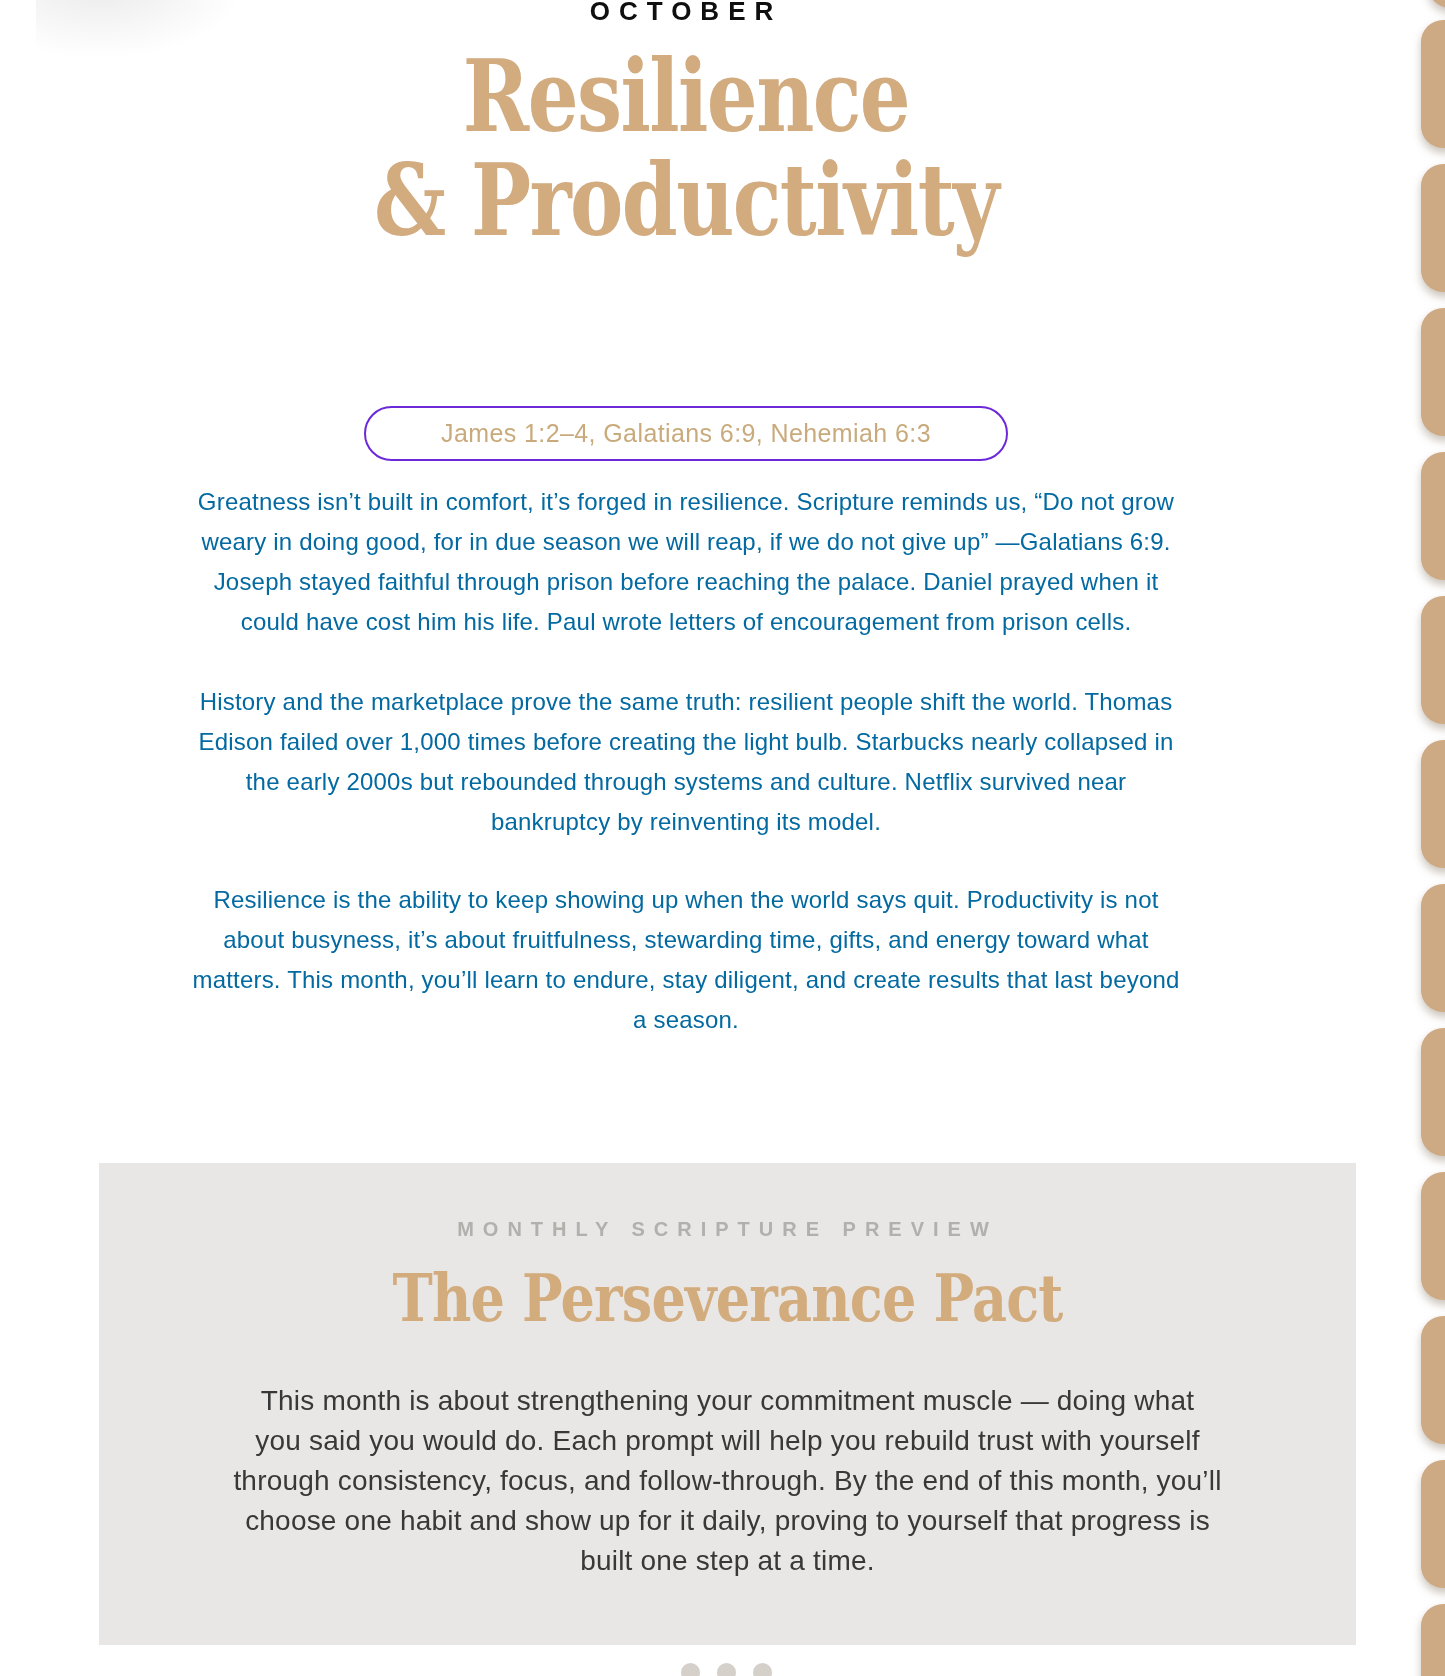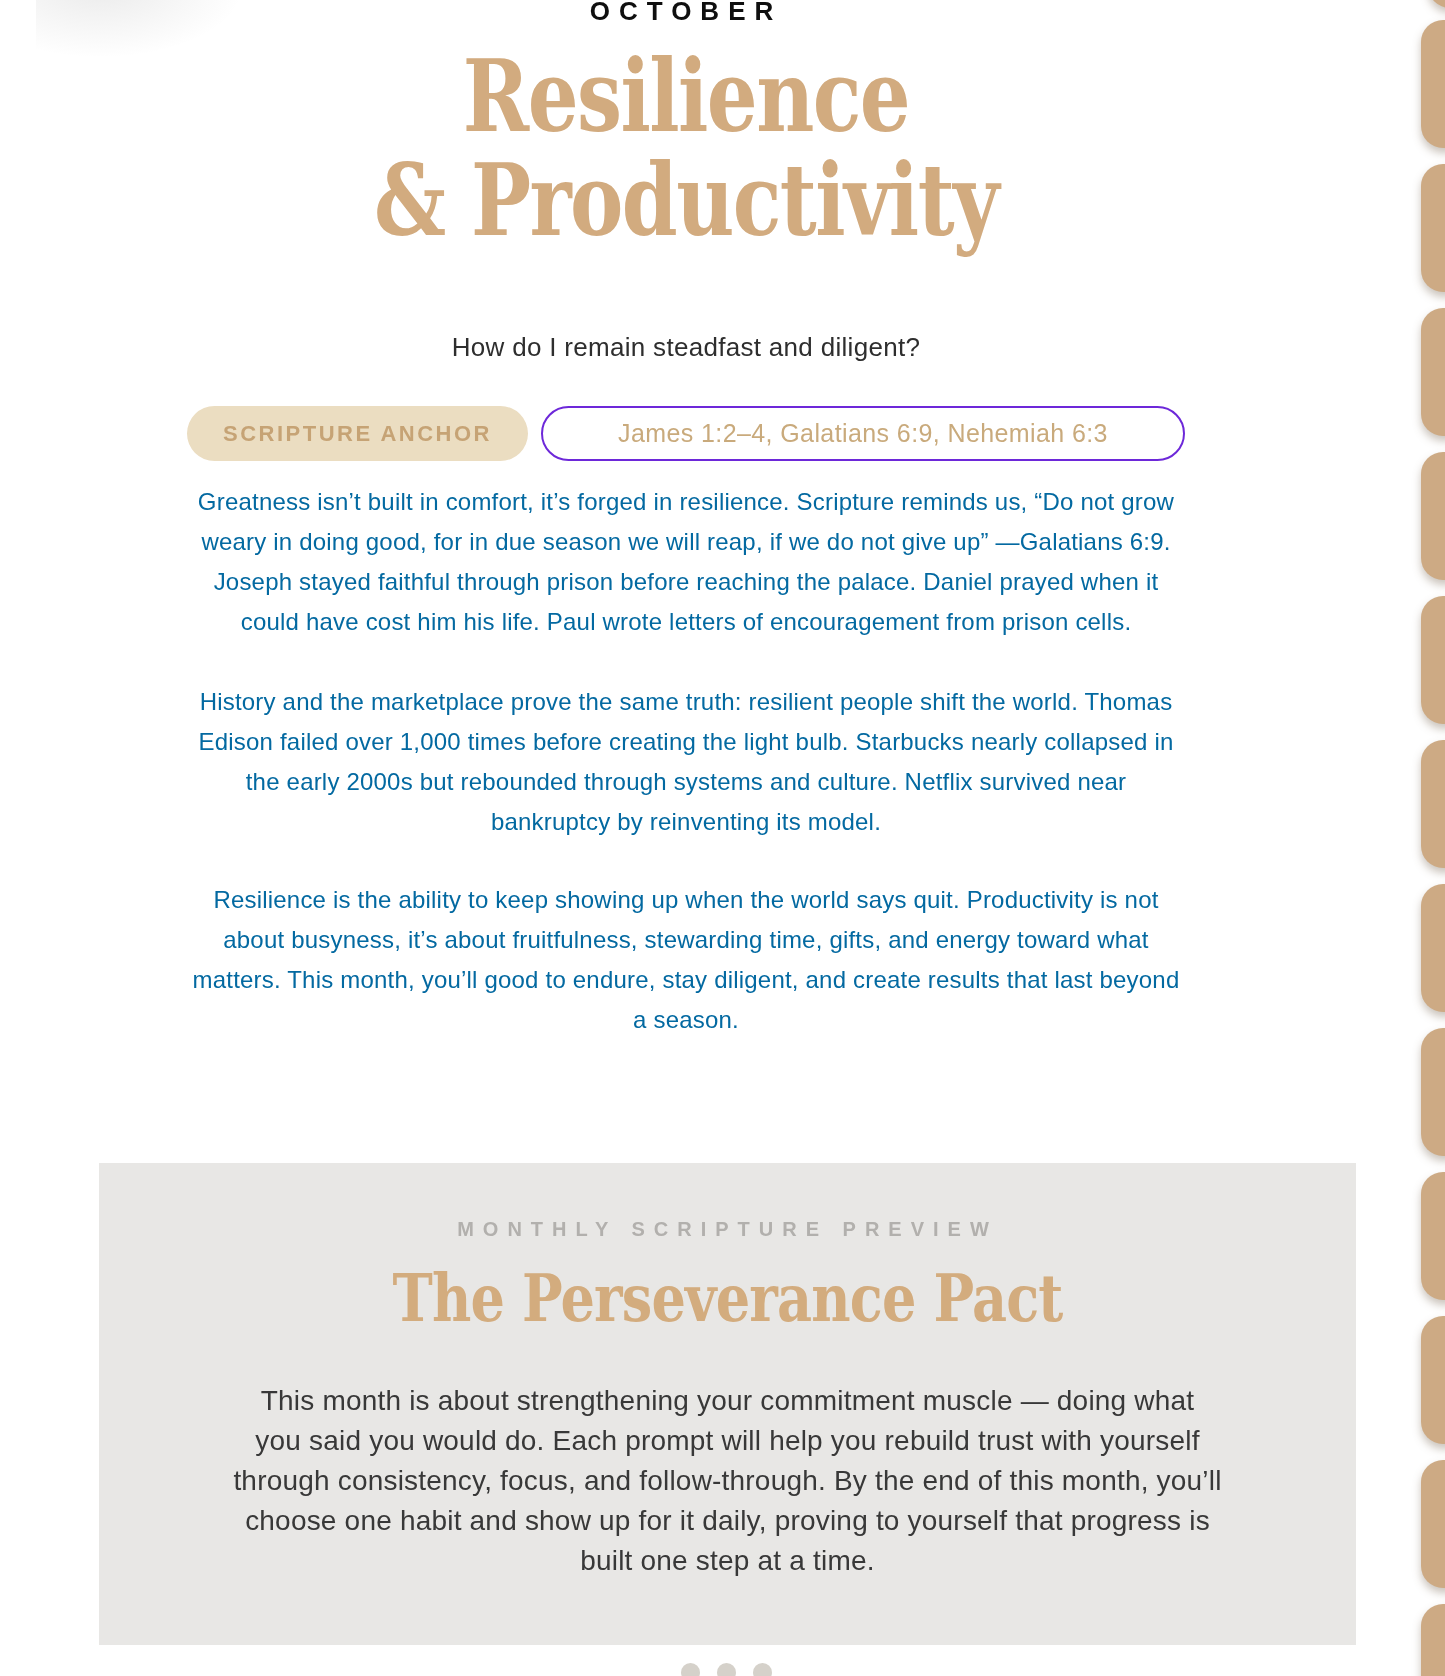--- a/index.html
+++ b/index.html
@@ -116,38 +116,36 @@
 
 <div class="canvas">
 
   <div class="corner-shade"></div>
 
   <div class="month-header">OCTOBER</div>
 
   <div class="main-title">Resilience
 &amp; Productivity</div>
 
-  <div class="question">How do I remain steadfast and diligent?</div>
 
   <div class="pill-row">
-    <div class="pill-solid">SCRIPTURE ANCHOR</div>
     <div class="pill-outline">James 1:2–4, Galatians 6:9, Nehemiah 6:3</div>
   </div>
 
   <div id="para1" class="body-para">Greatness isn’t built in comfort, it’s forged in resilience. Scripture reminds us, “Do not grow
 weary in doing good, for in due season we will reap, if we do not give up” —Galatians 6:9.
 Joseph stayed faithful through prison before reaching the palace. Daniel prayed when it
 could have cost him his life. Paul wrote letters of encouragement from prison cells.</div>
   <div id="para2" class="body-para">History and the marketplace prove the same truth: resilient people shift the world. Thomas
 Edison failed over 1,000 times before creating the light bulb. Starbucks nearly collapsed in
 the early 2000s but rebounded through systems and culture. Netflix survived near
 bankruptcy by reinventing its model.</div>
   <div id="para3" class="body-para">Resilience is the ability to keep showing up when the world says quit. Productivity is not
 about busyness, it’s about fruitfulness, stewarding time, gifts, and energy toward what
-matters. This month, you’ll good to endure, stay diligent, and create results that last beyond
+matters. This month, you’ll learn to endure, stay diligent, and create results that last beyond
 a season.</div>
 
   <div class="challenge-box">
     <div class="challenge-eyebrow">MONTHLY SCRIPTURE PREVIEW</div>
     <div class="challenge-title">The Perseverance Pact</div>
     <div class="challenge-body">This month is about strengthening your commitment muscle — doing what
 you said you would do. Each prompt will help you rebuild trust with yourself
 through consistency, focus, and follow-through. By the end of this month, you’ll
 choose one habit and show up for it daily, proving to yourself that progress is
 built one step at a time.</div>

